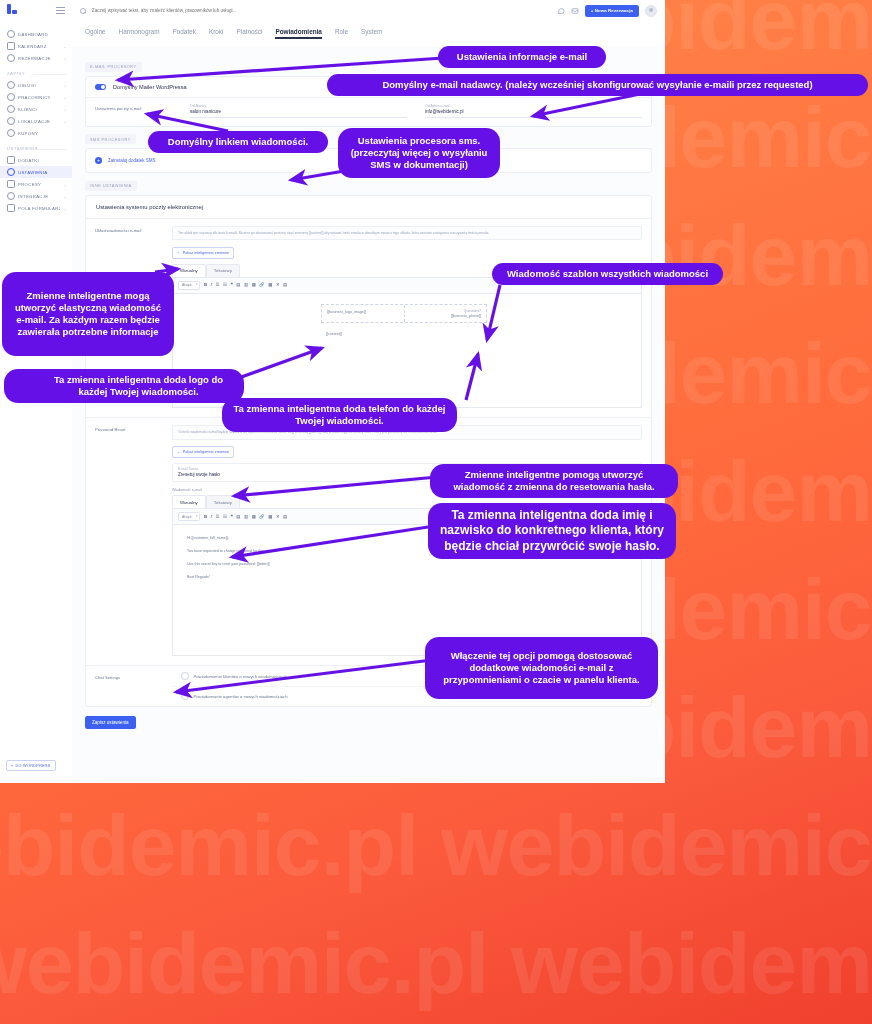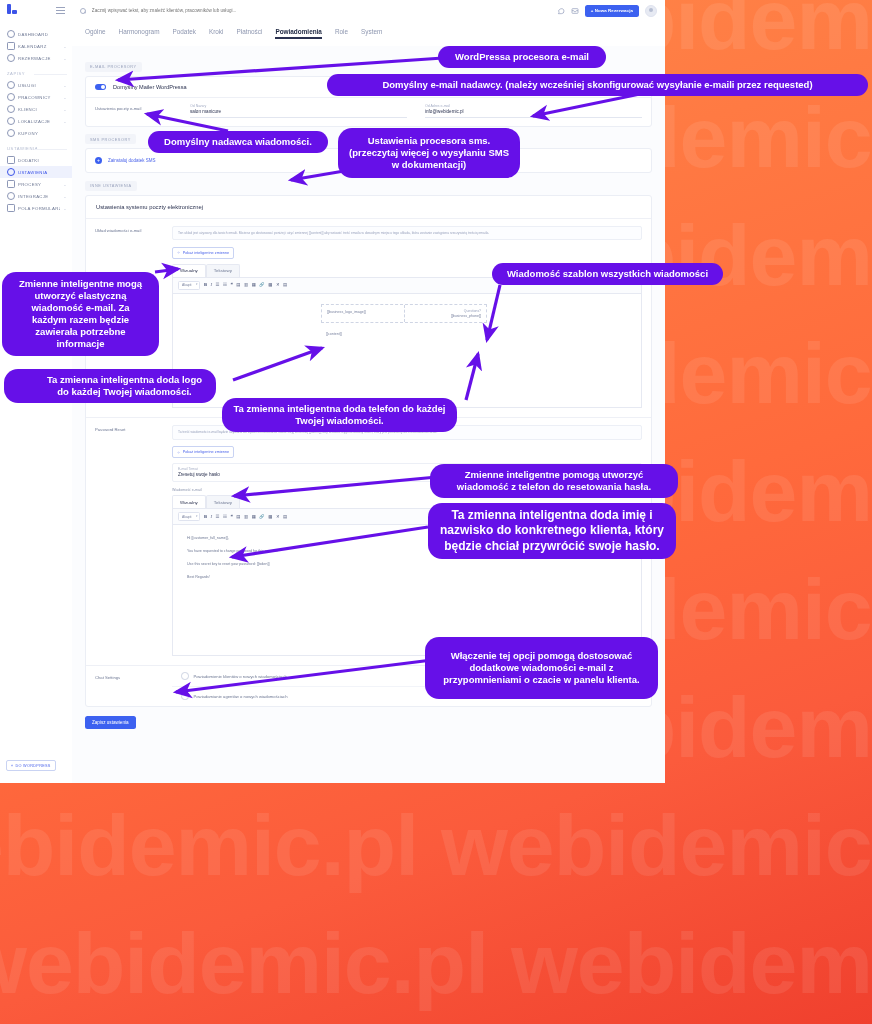--- a/index.html
+++ b/index.html
@@ -491,24 +491,24 @@
     <path d="M500,285 L487,340"></path>
     <path d="M233,380 L322,348"></path>
     <path d="M466,400 L478,354"></path>
     <path d="M437,477 L234,496"></path>
     <path d="M428,527 L232,557"></path>
     <path d="M432,660 L176,692"></path>
   </g>
 </svg>
 
 <div id="callouts">
-    <div class="callout" style="left: 438px; top: 46px; width: 168px; min-height: 20px; font-size: 9.5px; display: flex; align-items: center; justify-content: center;">WordPressa procesora e-mail</div>
+    <div class="callout" style="left: 438px; top: 46px; width: 168px; min-height: 20px; font-size: 9.5px; display: flex; align-items: center; justify-content: center;">Ustawienia informacje e-mail</div>
     <div class="callout" style="left: 327px; top: 74px; width: 541px; min-height: 20px; font-size: 9.5px; display: flex; align-items: center; justify-content: center;">Domyślny e-mail nadawcy. (należy wcześniej skonfigurować wysyłanie e-maili przez requested)</div>
-    <div class="callout" style="left: 148px; top: 131px; width: 180px; min-height: 20px; font-size: 9.5px; display: flex; align-items: center; justify-content: center;">Domyślny nadawca wiadomości.</div>
-    <div class="callout" style="left: 338px; top: 128px; width: 182px; min-height: 50px; font-size: 9.5px; display: flex; align-items: center; justify-content: center;">Ustawienia procesora sms. (przeczytaj więcej o wysyłaniu SMS w dokumentacji)</div>
-    <div class="callout" style="left: 2px; top: 272px; width: 157px; min-height: 84px; font-size: 9.5px; display: flex; align-items: center; justify-content: center;">Zmienne inteligentne mogą utworzyć elastyczną wiadomość e-mail. Za każdym razem będzie zawierała potrzebne informacje</div>
+    <div class="callout" style="left: 148px; top: 131px; width: 180px; min-height: 20px; font-size: 9.5px; display: flex; align-items: center; justify-content: center;">Domyślny linkiem wiadomości.</div>
+    <div class="callout" style="left: 338px; top: 128px; width: 162px; min-height: 50px; font-size: 9.5px; display: flex; align-items: center; justify-content: center;">Ustawienia procesora sms. (przeczytaj więcej o wysyłaniu SMS w dokumentacji)</div>
+    <div class="callout" style="left: 2px; top: 272px; width: 172px; min-height: 84px; font-size: 9.5px; display: flex; align-items: center; justify-content: center;">Zmienne inteligentne mogą utworzyć elastyczną wiadomość e-mail. Za każdym razem będzie zawierała potrzebne informacje</div>
     <div class="callout" style="left: 492px; top: 263px; width: 231px; min-height: 21px; font-size: 9.5px; display: flex; align-items: center; justify-content: center;">Wiadomość szablon wszystkich wiadomości</div>
-    <div class="callout" style="left: 4px; top: 369px; width: 212px; min-height: 33px; font-size: 9.5px; display: flex; align-items: center; justify-content: center; padding-left: 40px;">Ta zmienna inteligentna doda logo do każdej Twojej wiadomości.</div>
+    <div class="callout" style="left: 4px; top: 369px; width: 240px; min-height: 33px; font-size: 9.5px; display: flex; align-items: center; justify-content: center; padding-left: 40px;">Ta zmienna inteligentna doda logo do każdej Twojej wiadomości.</div>
     <div class="callout" style="left: 222px; top: 398px; width: 235px; min-height: 33px; font-size: 9.5px; display: flex; align-items: center; justify-content: center;">Ta zmienna inteligentna doda telefon do każdej Twojej wiadomości.</div>
-    <div class="callout" style="left: 430px; top: 464px; width: 248px; min-height: 33px; font-size: 9.5px; display: flex; align-items: center; justify-content: center;">Zmienne inteligentne pomogą utworzyć wiadomość z telefon do resetowania hasła.</div>
+    <div class="callout" style="left: 430px; top: 464px; width: 248px; min-height: 33px; font-size: 9.5px; display: flex; align-items: center; justify-content: center;">Zmienne inteligentne pomogą utworzyć wiadomość z zmienna do resetowania hasła.</div>
     <div class="callout" style="left: 428px; top: 503px; width: 248px; min-height: 48px; font-size: 12px; display: flex; align-items: center; justify-content: center;">Ta zmienna inteligentna doda imię i nazwisko do konkretnego klienta, który będzie chciał przywrócić swoje hasło.</div>
     <div class="callout" style="left: 425px; top: 637px; width: 233px; min-height: 62px; font-size: 9.5px; display: flex; align-items: center; justify-content: center;">Włączenie tej opcji pomogą dostosować dodatkowe wiadomości e-mail z przypomnieniami o czacie w panelu klienta.</div>
   </div>
 
 </body></html>

